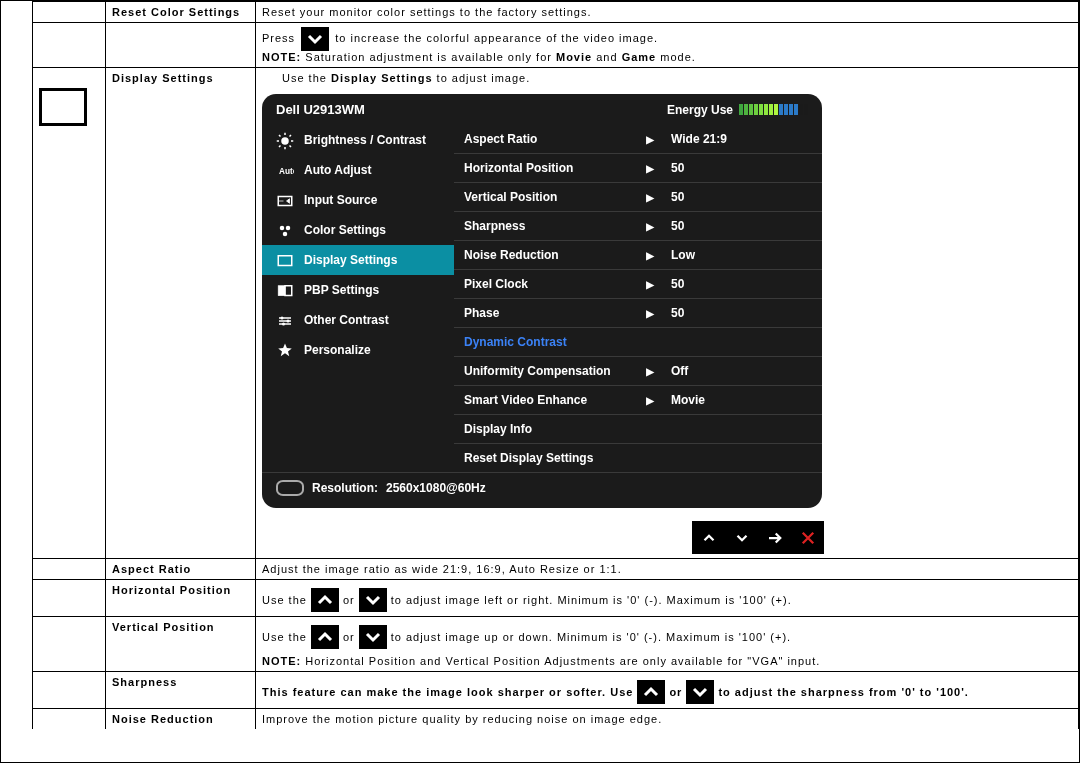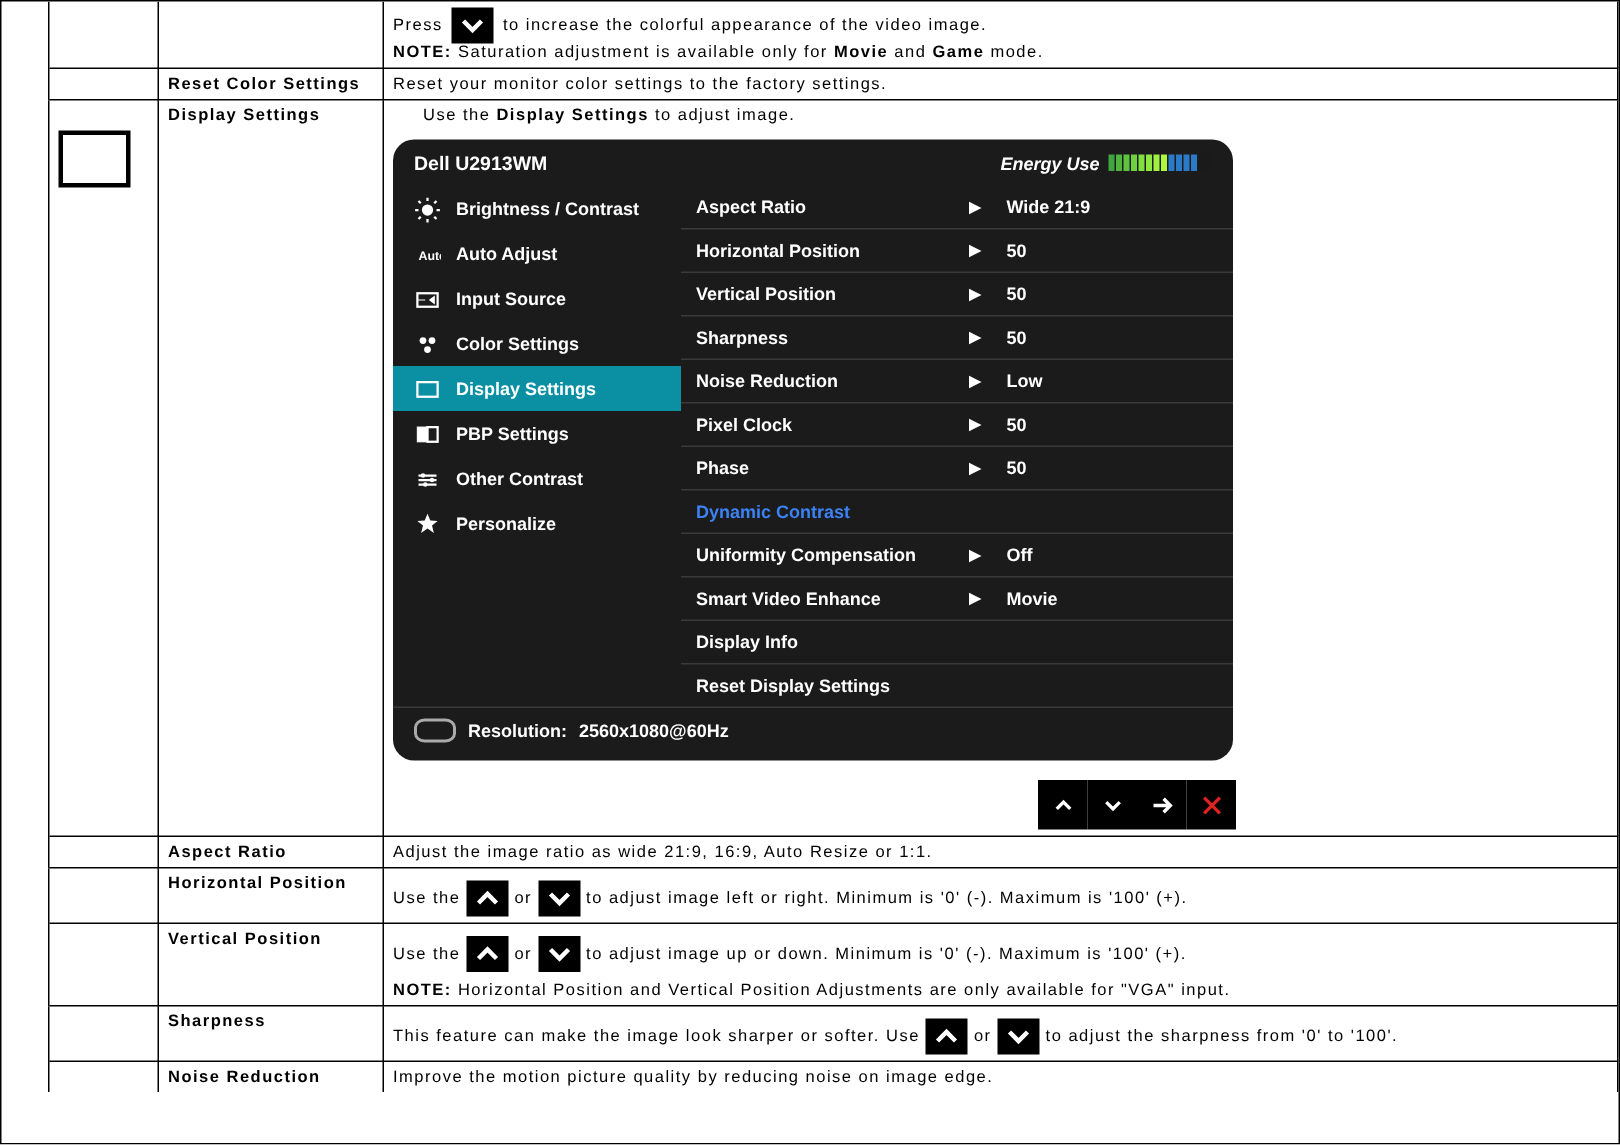--- a/index.html
+++ b/index.html
@@ -12,21 +12,21 @@
   table.doc td.col3{width:auto;}
   .no-top{border-top:none!important;}
   .no-bottom{border-bottom:none!important;}
   .b{font-weight:bold;}
   .keyicon{display:inline-block;width:28px;height:24px;background:#000;vertical-align:middle;margin:0 2px;position:relative;}
   .keyicon svg{position:absolute;left:0;top:0;width:100%;height:100%;}
   .display-settings-glyph{display:inline-block;width:42px;height:32px;border:3px solid #000;background:#fff;vertical-align:middle;}
   
   .osd{width:560px;background:#1b1b1b;color:#fff;font-family:Arial,Helvetica,sans-serif;letter-spacing:0;border-radius:14px;}
   .osd-header{display:flex;justify-content:space-between;align-items:center;padding:8px 14px 8px 14px;font-weight:bold;font-size:13px;}
-  .energy{display:flex;align-items:center;gap:6px;font-size:12px;font-style:italic;}
+  .energy{display:flex;align-items:center;gap:6px;font-size:12px;}
   .energy-bars{display:flex;gap:1px;}
   .energy-bars span{display:inline-block;width:4px;height:11px;}
   .osd-body{display:flex;}
   .menu-left{width:192px;text-align:center;}
   .menu-left .mi{display:flex;align-items:center;gap:10px;padding:7px 10px 7px 14px;font-size:12px;font-weight:bold;position:relative;}
   .menu-left .mi.sel{background:#0b8fa3;}
   .menu-left .ic{width:18px;height:16px;display:block;}
   .menu-right{flex:1;}
   .menu-right .ri{display:flex;align-items:center;padding:7px 10px;font-size:12px;font-weight:bold;border-top:1px solid #3a3a3a;}
   .menu-right .ri:first-child{border-top:none;}
@@ -43,42 +43,42 @@
 </style>
 </head>
 <body>
 
 <div class="page">
 <table class="doc">
 
   <tbody>
         <tr>
     <td class="col0 no-top no-bottom"></td>
+    <td class="col1"></td>
+    <td class="col2">Reset Color Settings</td>
+    <td class="col3">Reset your monitor color settings to the factory settings.</td>
+  </tr>
+
+  <tr>
+    <td class="col0 no-top no-bottom"></td>
     <td class="col1 no-top"></td>
     <td class="col2 no-top"></td>
     <td class="col3 no-top">
       <span>Press </span>
       <span class="keyicon"><svg viewBox="0 0 24 24">
                 <path d="M6 9l6 6 6-6" stroke="#fff" stroke-width="3" fill="none"></path>
               </svg></span>
       <span> to increase the colorful appearance of the video image.</span><br>
       <span class="b">NOTE:</span>
       <span> Saturation adjustment is available only for </span>
       <span class="b">Movie</span>
       <span> and </span>
       <span class="b">Game</span>
       <span> mode.</span>
     </td>
-  </tr>
-
-  <tr>
-    <td class="col0 no-top no-bottom"></td>
-    <td class="col1"></td>
-    <td class="col2">Reset Color Settings</td>
-    <td class="col3">Reset your monitor color settings to the factory settings.</td>
   </tr>
 
   <tr>
     <td class="col0 no-top no-bottom"></td>
     <td class="col1" style="padding-top:20px;">
       <span class="display-settings-glyph"></span>
     </td>
     <td class="col2">Display Settings</td>
     <td class="col3">
       <div style="margin-bottom:10px;padding-left:20px;">
@@ -319,21 +319,21 @@
         <span> Horizontal Position and Vertical Position Adjustments are only available for "VGA" input.</span>
       </div>
     </td>
   </tr>
 
   <tr>
     <td class="col0 no-top no-bottom"></td>
     <td class="col1"></td>
     <td class="col2">Sharpness</td>
     <td class="col3">
-      <div style="display:flex;align-items:center;flex-wrap:wrap;gap:2px;margin-top:4px;">
+      <div style="display:flex;align-items:center;flex-wrap:wrap;gap:2px;margin-top:4px;font-weight:bold;">
         <span>This feature can make the image look sharper or softer. Use </span>
         <span class="keyicon">
                 <svg viewBox="0 0 24 24">
                   <path d="M6 15l6-6 6 6" stroke="#fff" stroke-width="3" fill="none"></path>
                 </svg>
               </span>
         <span> or </span>
         <span class="keyicon">
                 <svg viewBox="0 0 24 24">
                   <path d="M6 9l6 6 6-6" stroke="#fff" stroke-width="3" fill="none"></path>

